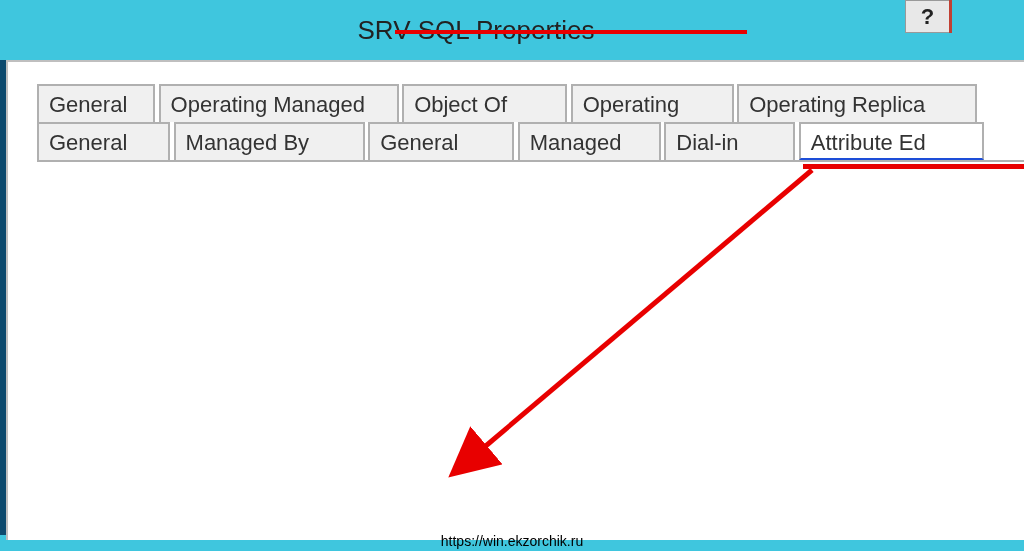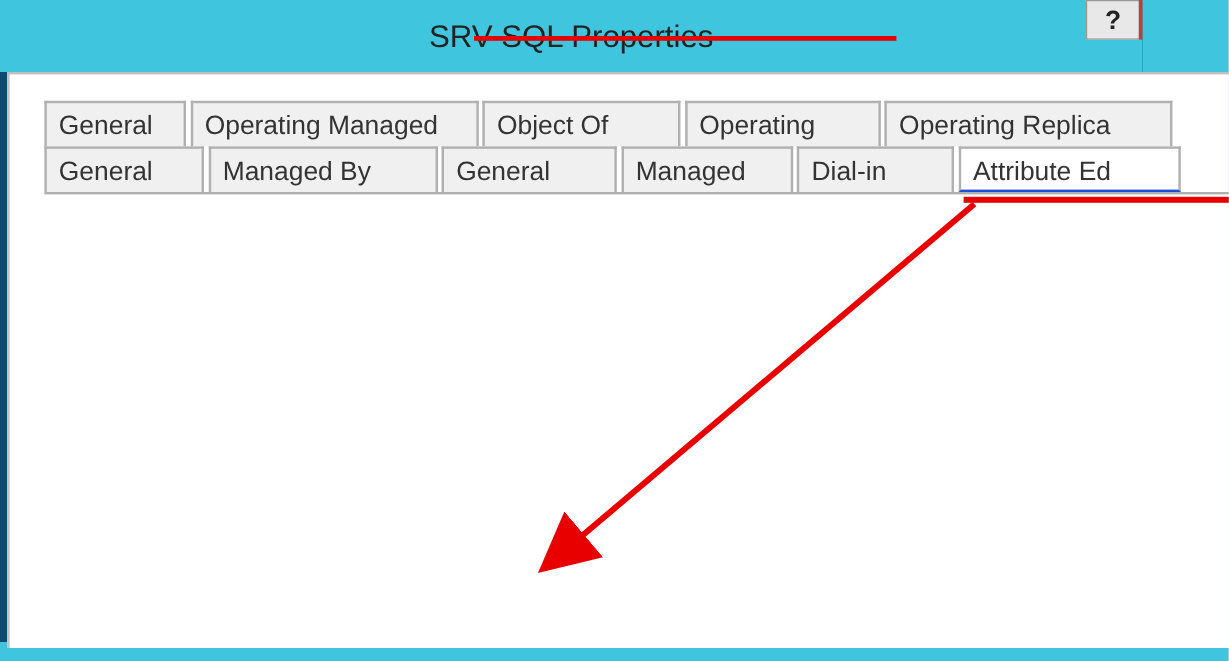--- a/index.html
+++ b/index.html
@@ -290,14 +290,15 @@
 
   <svg class="arrow-svg" viewBox="0 0 1024 551">
     <defs>
       <marker id="ah" markerWidth="12" markerHeight="12" refX="3" refY="5" orient="auto">
         <polygon points="0,0 10,5 0,10" fill="#e80000"></polygon>
       </marker>
     </defs>
     <line x1="812" y1="170" x2="475" y2="455" stroke="#e80000" stroke-width="5" marker-end="url(#ah)"></line>
   </svg>
 
+  <div class="watermark">https://win.ekzorchik.ru</div>
 
 </div>
 
 </body></html>

